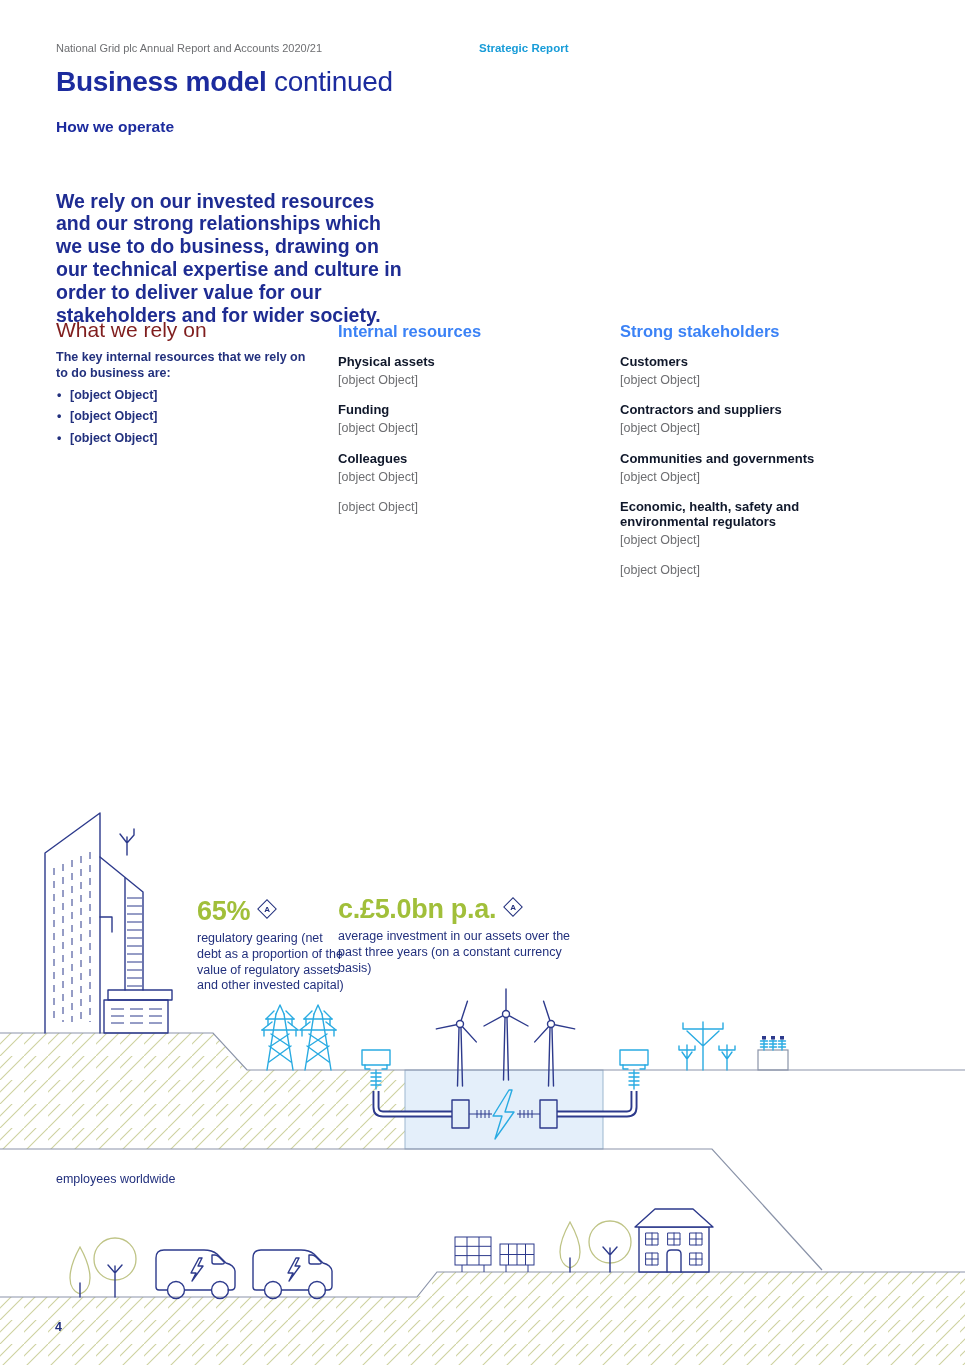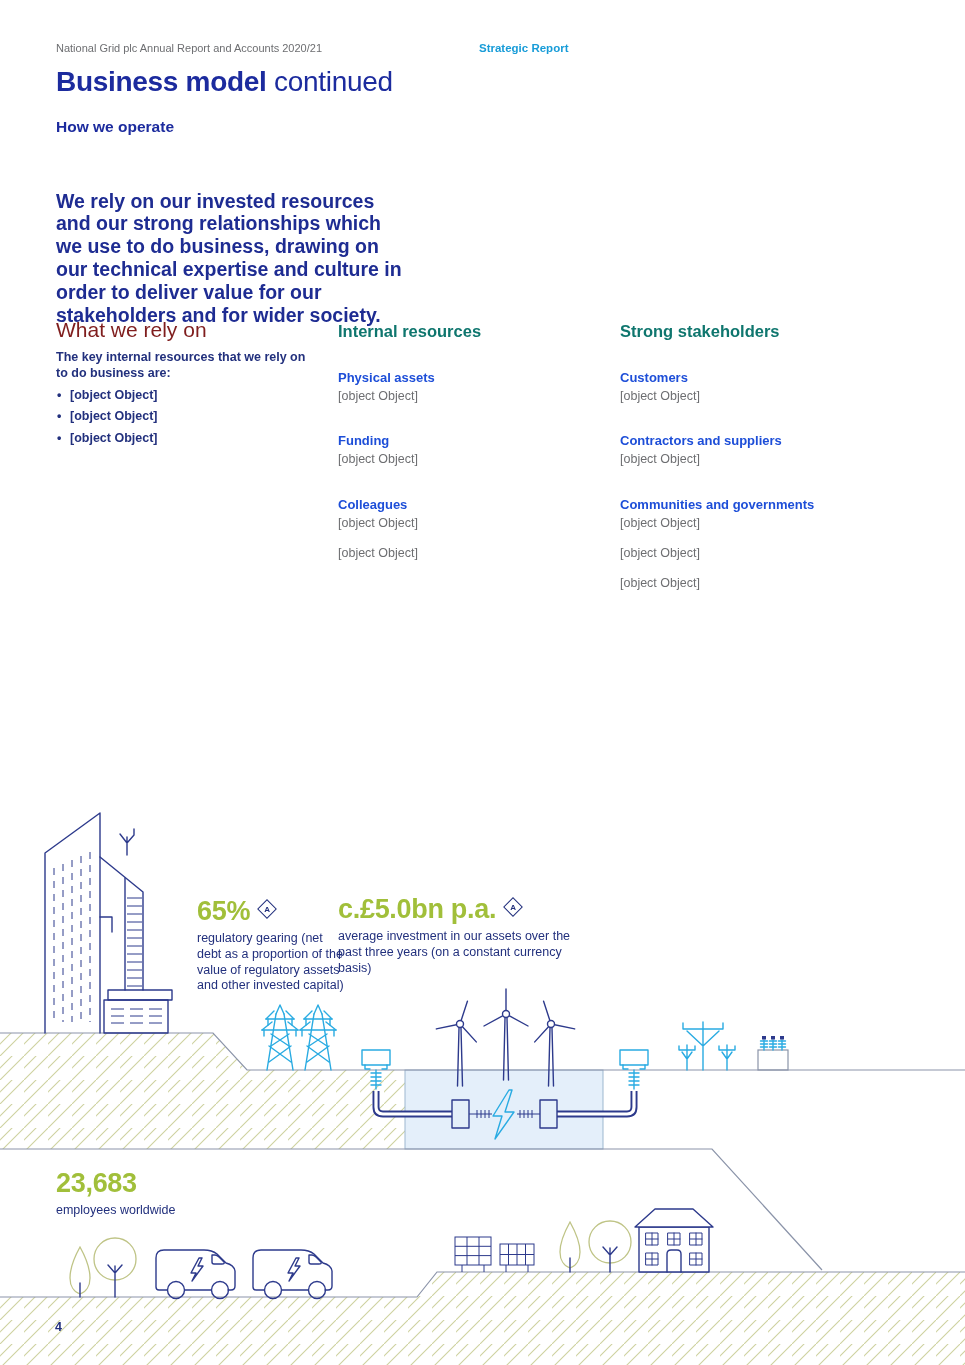--- a/index.html
+++ b/index.html
@@ -13,27 +13,27 @@
   .h1 .b{font-weight:bold;}
   .sub{left:56px;top:118px;font-size:15.5px;font-weight:bold;color:#1c2b9e;}
   .intro{left:56px;top:170px;width:350px;font-size:19.5px;line-height:1.17;
          font-weight:bold;color:#1e2c92;}
   
   .col{position:absolute;top:318px;}
   .col1{left:56px;width:252px;}
   .col2{left:338px;top:322px;width:256px;}
   .col3{left:620px;top:322px;width:260px;}
   .green-big{font-size:21px;font-weight:normal;color:#7f1d1d;margin:0 0 8px 0;}
-  .green-sm{font-size:16.5px;font-weight:bold;color:#0f766e;margin:0 0 6px 0;}
+  .green-sm{font-size:16.5px;font-weight:bold;color:#3b82f6;margin:0 0 6px 0;}
   .navy{color:#22307d;font-size:12.5px;line-height:1.26;font-weight:bold;margin:0;}
   .col1 ul{margin:6px 0 0 0;padding:0;list-style:none;}
   .col1 li{position:relative;padding-left:14px;margin:0 0 6px 0;}
   .col1 li::before{content:"\2022";position:absolute;left:1px;top:0;}
   .mt{margin-top:16px;}
-  .sect h4{font-size:13px;font-weight:bold;color:#1d4ed8;margin:30px 0 3px 0;line-height:1.15;}
+  .sect h4{font-size:13px;font-weight:bold;color:#0f172a;margin:14px 0 3px 0;line-height:1.15;}
   .sect p{font-size:12.5px;line-height:1.23;color:#6d6e71;margin:0 0 15px 0;}
   
   .stat{position:absolute;}
   .stat-val{font-size:27px;font-weight:bold;color:#a1bf3a;letter-spacing:-.3px;}
   .stat-cap{font-size:12.5px;line-height:1.26;color:#22307d;margin:4px 0 0 0;}
   .assure{display:inline-block;width:12px;height:12px;border:1.5px solid #22307d;
           transform:rotate(45deg);margin-left:10px;position:relative;top:-4px;}
   .assure i{position:absolute;inset:0;display:flex;align-items:center;justify-content:center;
             transform:rotate(-45deg);font-style:normal;font-size:8px;font-weight:bold;color:#22307d;}
   .s65{left:197px;top:896px;width:152px;}
@@ -116,39 +116,39 @@
         </div>
       </div>
       <div class="sect">
         <h4>Communities and governments</h4>
         <div>
 
         <p>[object Object]</p>
         </div>
       </div>
       <div class="sect">
+        <h4>Economic, health, safety and environmental regulators</h4>
         <div>
 
         <p>[object Object]</p>
           <p>[object Object]</p>
         </div>
       </div>
     </div>
 </section>
 
 <div class="stat s65">
   <div class="stat-val"><span>65%</span><span class="assure"><i>A</i></span></div>
   <p class="stat-cap">regulatory gearing (net debt as a proportion of the value of regulatory assets and other invested capital)</p>
 </div>
 <div class="stat s5bn">
   <div class="stat-val"><span>c.£5.0bn p.a.</span><span class="assure"><i>A</i></span></div>
   <p class="stat-cap">average investment in our assets over the past three years (on a constant currency basis)</p>
 </div>
 <div class="stat s23k">
-  <div class="stat-val"><span>23,683</span></div>
   <p class="stat-cap">employees worldwide</p>
 </div>
 
 <div class="abs pagenum">4</div>
 
 <svg class="illus" viewBox="0 800 965 565" xmlns="http://www.w3.org/2000/svg">
   <defs>
     <pattern id="hatch" patternUnits="userSpaceOnUse" width="24" height="24">
       <path d="M-2,26 L26,-2" stroke="#cdd19e" stroke-width="1.1" fill="none"></path>
       <path d="M-14,26 L14,-2" stroke="#cdd19e" stroke-width="1.1" fill="none"></path>

